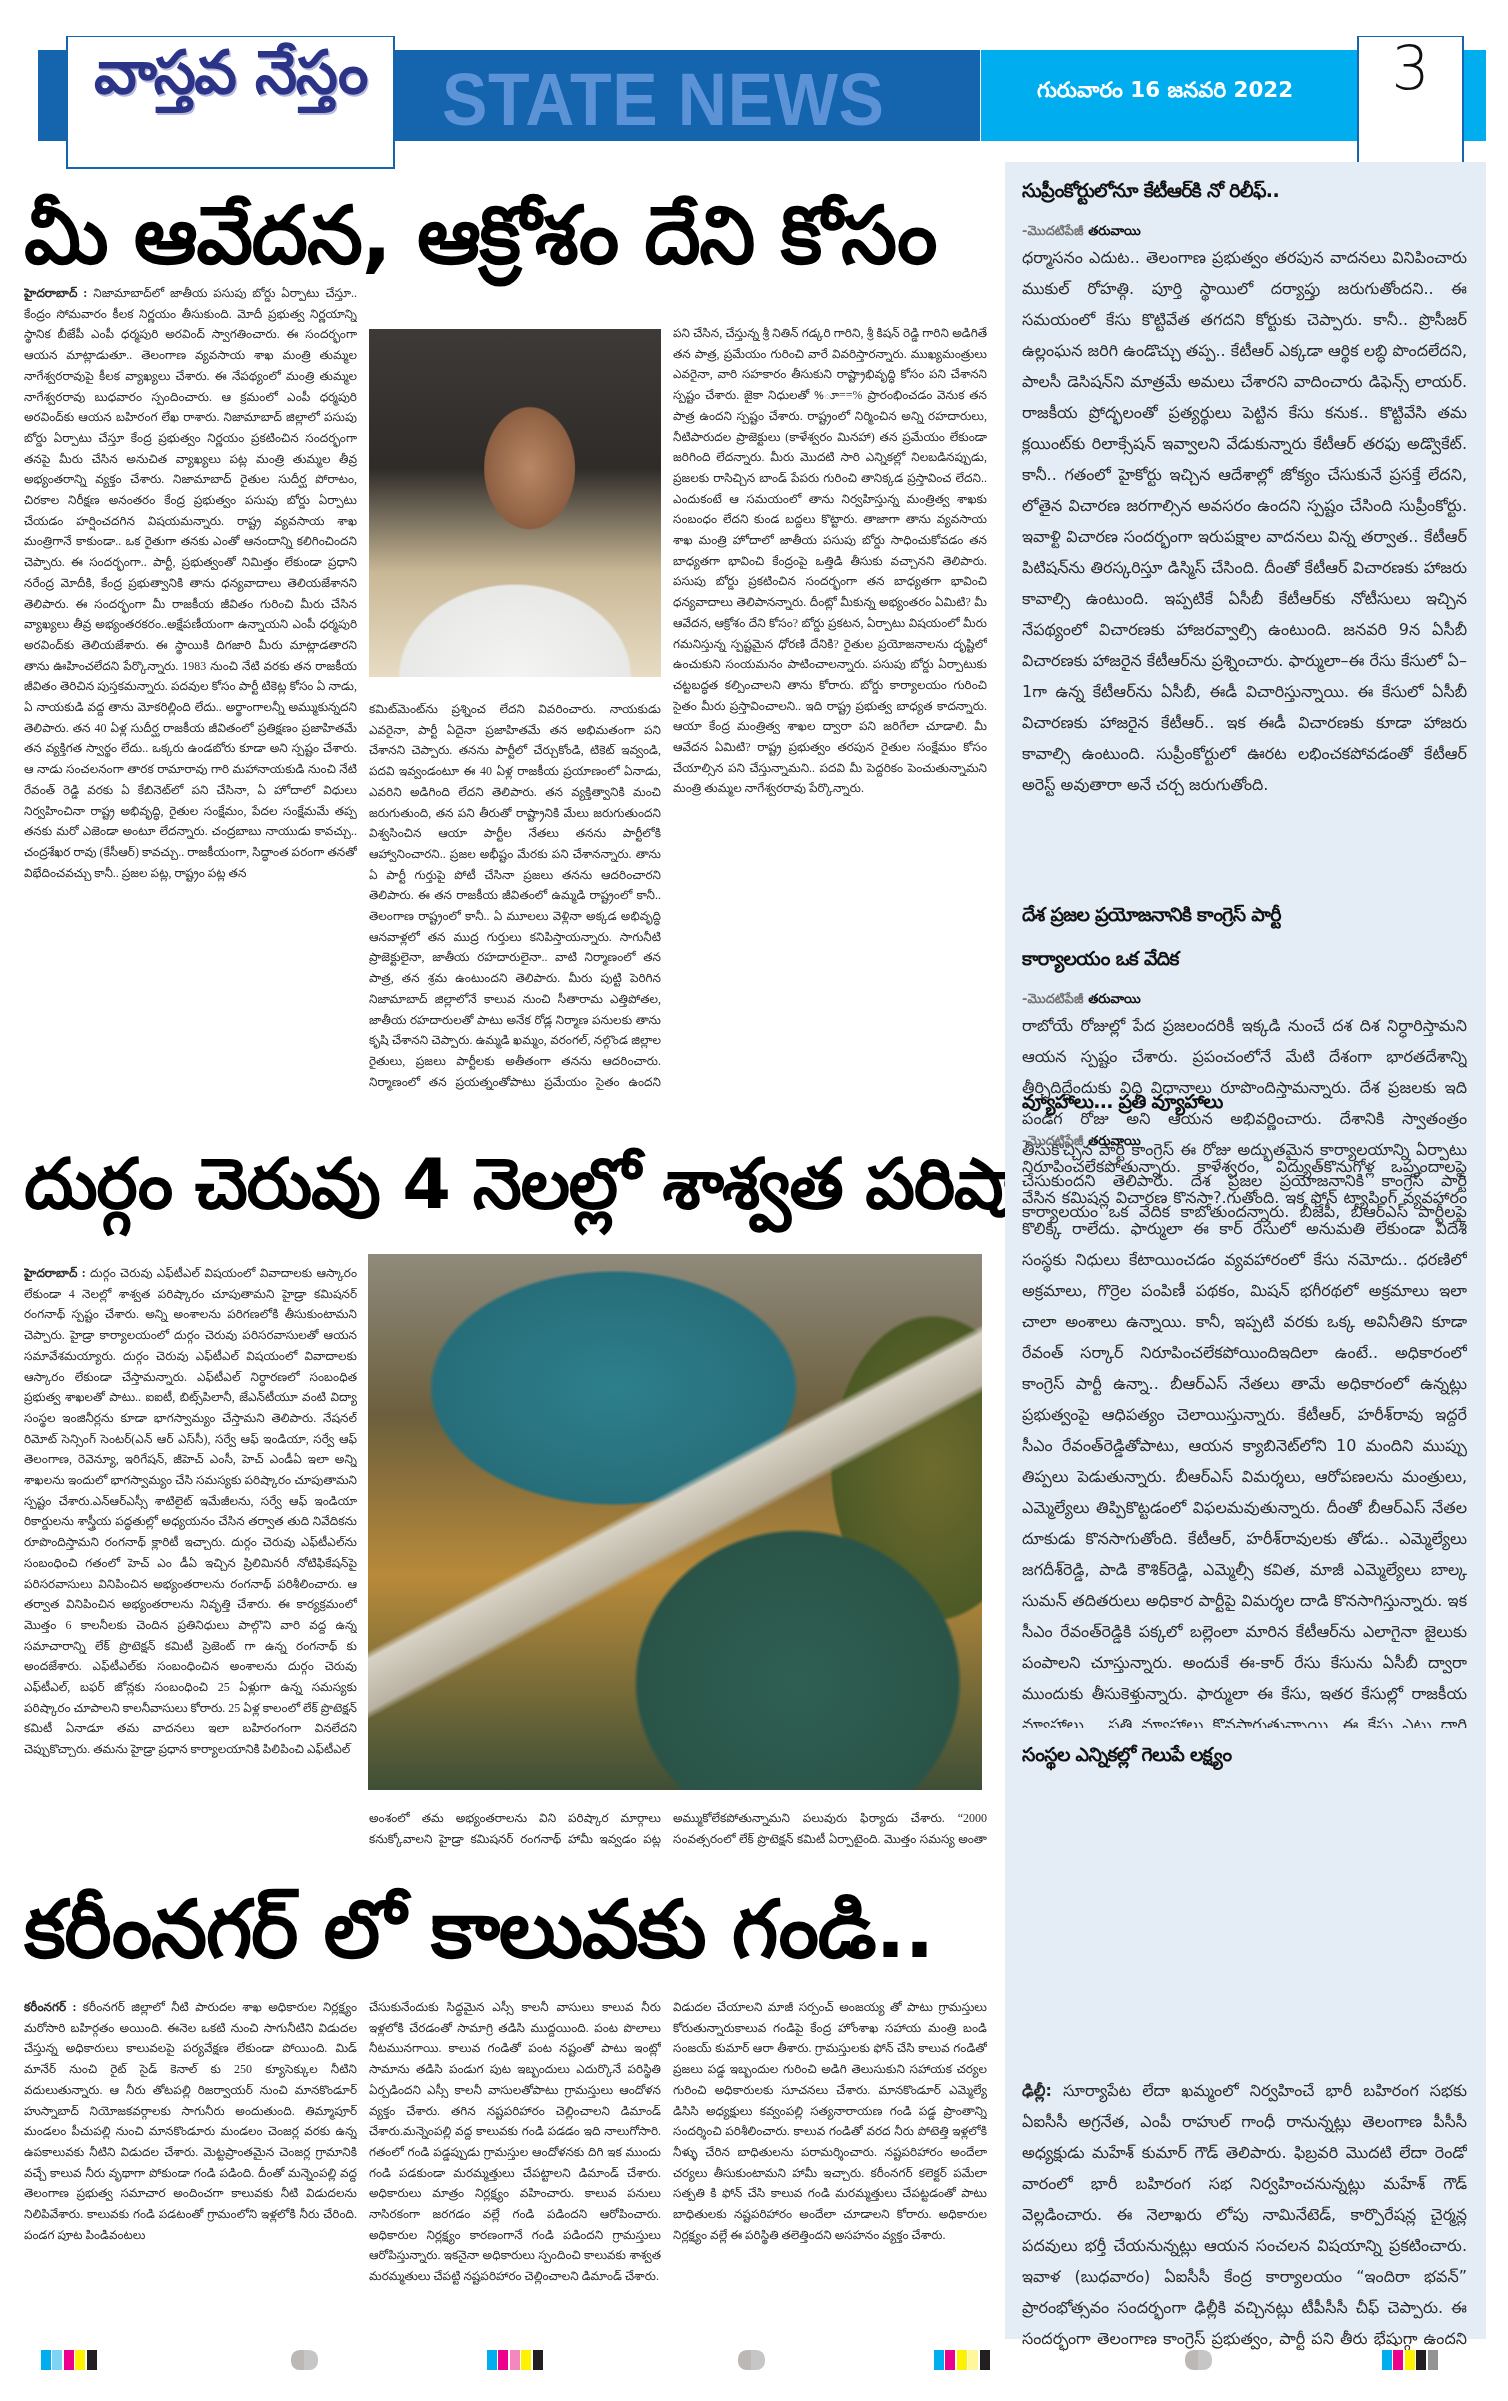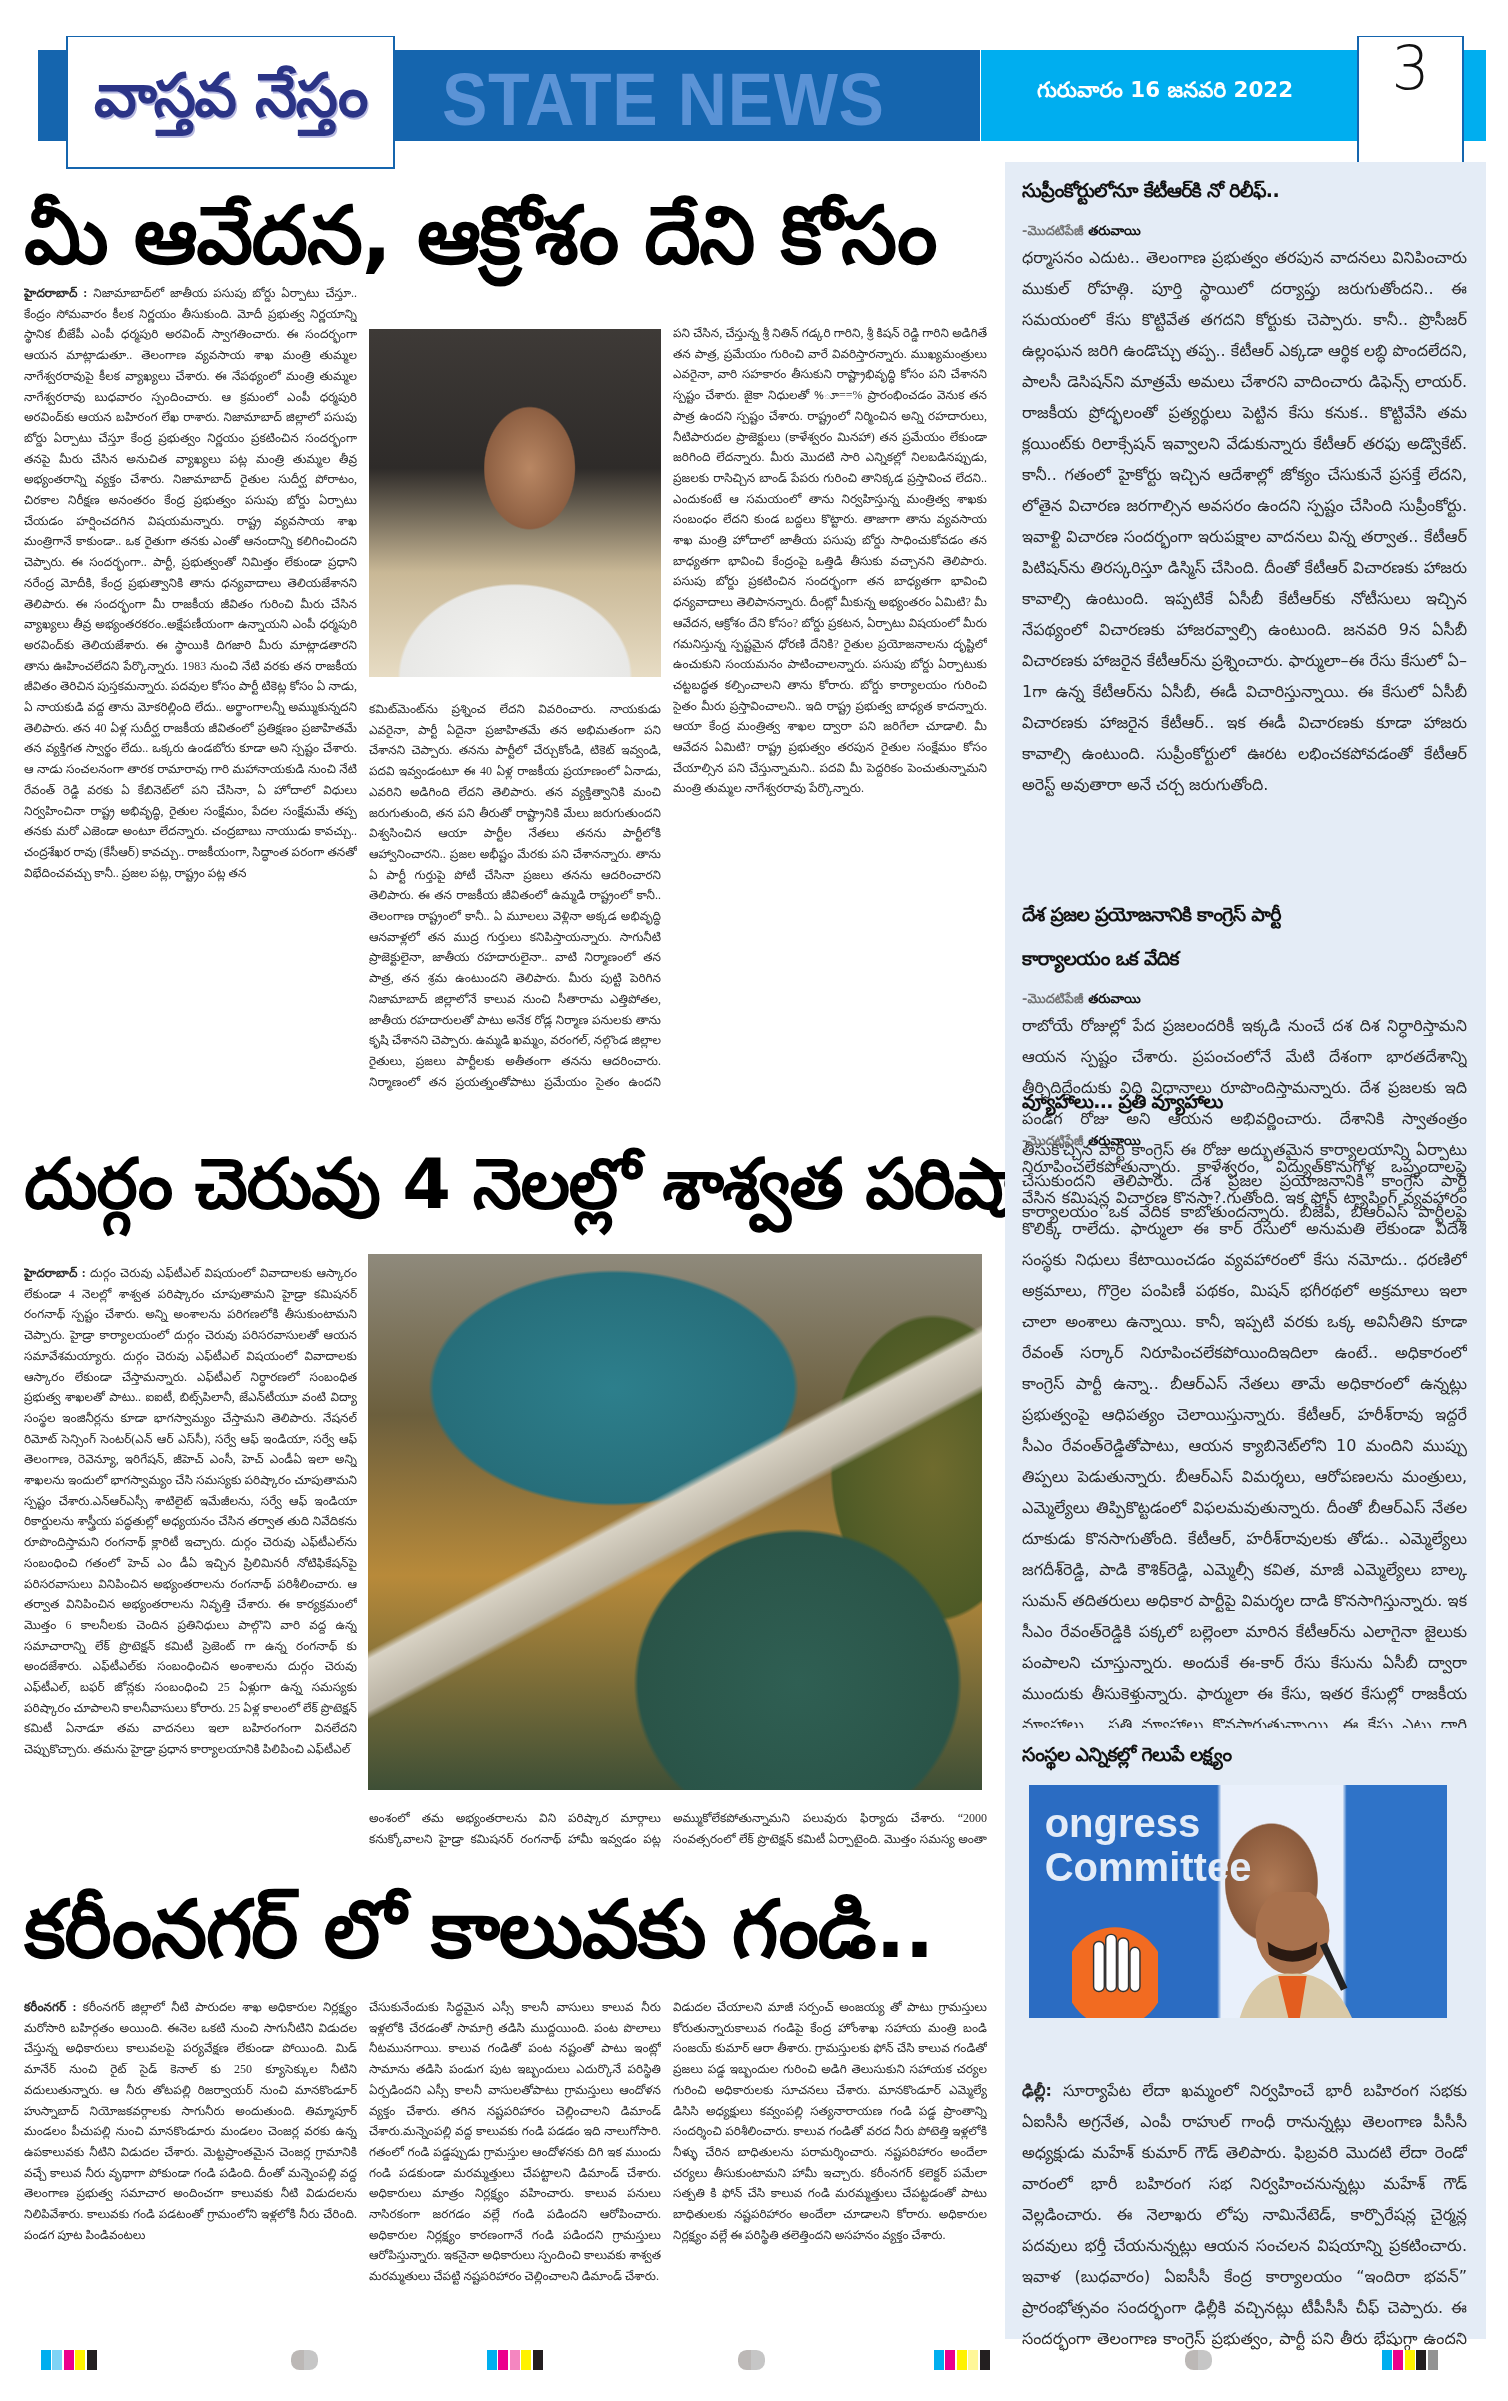--- a/index.html
+++ b/index.html
@@ -2,21 +2,21 @@
 <html style="font-size:11.4px"><head>
 <meta charset="utf-8">
 <style>
   * { box-sizing: border-box; margin: 0; padding: 0; }
   body { width: 1509px; height: 2401px; background: #ffffff; position: relative; overflow: hidden; font-family: "DejaVu Sans", sans-serif; color: #231f20; }
   .abs { position: absolute; }
 
   
   .hdr-bar-dark { left: 38px; top: 50px; width: 942px; height: 91px; background: #1565ae; }
   .hdr-bar-light { left: 981px; top: 50px; width: 505px; height: 91px; background: #00aeef; }
-  .logo-box { left: 66px; top: 36px; width: 329px; height: 133px; background: #fff; border: 2.1px solid #1565ae; border-top-width: 1.4px; display:flex; align-items:center; justify-content:center; }
+  .logo-box { left: 66px; top: 36px; width: 329px; height: 133px; background: #fff; border: 2.1px solid #1565ae; border-top-width: 1.4px; display:flex; justify-content:center; }
   .logo-text { font-family: "DejaVu Sans", sans-serif; font-weight: 900; font-size: 60px; color: #2b3486; letter-spacing: -1.4px; text-shadow: 1.4px 2.1px 0 #b7b9e0; }
   .section-title { left: 442px; top: 57px; font-family: "Liberation Sans", sans-serif; font-weight: 700; font-size: 74px; color: #5b93d6; letter-spacing: 0.7px; transform: scaleX(0.92); transform-origin: left; }
   .date-text { left: 1037px; top: 77px; font-size: 21.4px; font-weight: 700; color: #fff; }
   .page-box { left: 1357px; top: 36px; width: 107px; height: 135px; background: #fff; border: 2.1px solid #1565ae; border-top-width: 1.4px; }
   .page-num { position:absolute; left: 0; right: 0; top: -4.3px; text-align: center; font-family: "DejaVu Sans", sans-serif; font-weight: 300; font-size: 60px; color: #111; }
 
   
   .headline { font-family: "DejaVu Sans", sans-serif; font-weight: 900; color: #000; white-space: nowrap; line-height: 1; letter-spacing: -1.4px; margin-top: 16px; }
   .h1 { left: 24px; top: 180px; font-size: 80px; }
   .h2 { left: 24px; top: 1133px; font-size: 70px; }
@@ -129,40 +129,20 @@
   </div>
   <div class="sb-body" style="top:848px; height:214px;">రాబోయే రోజుల్లో పేద ప్రజలందరికీ ఇక్కడి నుంచే దశ దిశ నిర్ధారిస్తామని ఆయన స్పష్టం చేశారు. ప్రపంచంలోనే మేటి దేశంగా భారతదేశాన్ని తీర్చిదిద్దేందుకు విధి విధానాలు రూపొందిస్తామన్నారు. దేశ ప్రజలకు ఇది పండగ రోజు అని ఆయన అభివర్ణించారు. దేశానికి స్వాతంత్రం తీసుకొచ్చిన పార్టీ కాంగ్రెస్ ఈ రోజు అద్భుతమైన కార్యాలయాన్ని ఏర్పాటు చేసుకుందని తెలిపారు. దేశ ప్రజల ప్రయోజనానికి కాంగ్రెస్ పార్టీ కార్యాలయం ఒక వేదిక కాబోతుందన్నారు. బీజేపీ, బీఆర్ఎస్ పార్టీలపై సీఎం రేవంత్ రెడ్డి విమర్శలు గుప్పించారు. అలాగే రాష్ట్రానికి సంబంధించిన పలు అంశాలపై చర్చించేందుకు పలువురు కేంద్ర మంత్రులను అపాయింట్మెంట్ కోరామన్నారు. అపాయింట్మెంట్ వచ్చిన వెంటనే వారిని కలిసి.. తెలంగాణకు సంబంధించిన పలు అంశాలపై చర్చిస్తామన్నారు.</div>
 
   <div class="sb-head" style="top:928px;">వ్యూహాలు... ప్రతి వ్యూహాలు</div>
   <div class="sb-byline" style="top:971px;">
     <span class="red">-మొదటిపేజీ</span><span> తరువాయి</span>
   </div>
   <div class="sb-body" style="top:989px; height:577px;">నిరూపించలేకపోతున్నారు. కాళేశ్వరం, విద్యుత్‌కొనుగోళ్ల ఒప్పందాలపై వేసిన కమిషన్ల విచారణ కొనసా?.గుతోంది. ఇక ఫోన్ ట్యాపింగ్ వ్యవహారం కొలిక్కి రాలేదు. ఫార్ములా ఈ కార్ రేసులో అనుమతి లేకుండా విదేశీ సంస్థకు నిధులు కేటాయించడం వ్యవహారంలో కేసు నమోదు.. ధరణిలో అక్రమాలు, గొర్రెల పంపిణీ పథకం, మిషన్ భగీరథలో అక్రమాలు ఇలా చాలా అంశాలు ఉన్నాయి. కానీ, ఇప్పటి వరకు ఒక్క అవినీతిని కూడా రేవంత్ సర్కార్ నిరూపించలేకపోయిందిఇదిలా ఉంటే.. అధికారంలో కాంగ్రెస్ పార్టీ ఉన్నా.. బీఆర్ఎస్ నేతలు తామే అధికారంలో ఉన్నట్లు ప్రభుత్వంపై ఆధిపత్యం చెలాయిస్తున్నారు. కేటీఆర్, హరీశ్‌రావు ఇద్దరే సీఎం రేవంత్‌రెడ్డితోపాటు, ఆయన క్యాబినెట్‌లోని 10 మందిని ముప్పు తిప్పలు పెడుతున్నారు. బీఆర్ఎస్ విమర్శలు, ఆరోపణలను మంత్రులు, ఎమ్మెల్యేలు తిప్పికొట్టడంలో విఫలమవుతున్నారు. దీంతో బీఆర్ఎస్ నేతల దూకుడు కొనసాగుతోంది. కేటీఆర్, హరీశ్‌రావులకు తోడు.. ఎమ్మెల్యేలు జగదీశ్‌రెడ్డి, పాడి కౌశిక్‌రెడ్డి, ఎమ్మెల్సీ కవిత, మాజీ ఎమ్మెల్యేలు బాల్క సుమన్ తదితరులు అధికార పార్టీపై విమర్శల దాడి కొనసాగిస్తున్నారు. ఇక సీఎం రేవంత్‌రెడ్డికి పక్కలో బల్లెంలా మారిన కేటీఆర్‌ను ఎలాగైనా జైలుకు పంపాలని చూస్తున్నారు. అందుకే ఈ-కార్ రేసు కేసును ఏసీబీ ద్వారా ముందుకు తీసుకెళ్తున్నారు. ఫార్ములా ఈ కేసు, ఇతర కేసుల్లో రాజకీయ వ్యూహాలు... ప్రతి వ్యూహాలు కొనసాగుతున్నాయి. ఈ కేసు ఎటు దారి తీస్తుందో వేచి చూడాలి. ఈ అంశాలన్నీ అధికార పార్టీకి నష్టం కలిగించేలా ఉన్నాయి. పోలీసుల అధికార పార్టీకి సహకరించడం లేదా అన్న అనుమానాలు వ్యక్తమవుతున్నాయి.</div>
 
   <div class="sb-head" style="top:1581px;">సంస్థల ఎన్నికల్లో గెలుపే లక్ష్యం</div>
-  <div class="abs photo photo-congress" style="position:absolute; left:24px; top:1623px;">
-    <div class="photo-caption-word">
-      <span>ongress</span>
-      <span>Committee</span>
-    </div>
-    <svg class="fig-icon" style="left:43px; top:128px;" width="86" height="107" viewBox="0 0 120 150">
-      <circle cx="60" cy="90" r="70" fill="#f26b21"></circle>
-      <rect x="30" y="40" width="15" height="70" rx="7" fill="#fff" stroke="#333" stroke-width="2"></rect>
-      <rect x="47" y="30" width="15" height="80" rx="7" fill="#fff" stroke="#333" stroke-width="2"></rect>
-      <rect x="64" y="35" width="15" height="75" rx="7" fill="#fff" stroke="#333" stroke-width="2"></rect>
-      <rect x="81" y="48" width="14" height="62" rx="7" fill="#fff" stroke="#333" stroke-width="2"></rect>
-    </svg>
-    <svg class="fig-icon" style="left:210px; top:107px;" width="114" height="128" viewBox="0 0 160 180">
-      <ellipse cx="75" cy="55" rx="52" ry="62" fill="#a8714d"></ellipse>
-      <path d="M40 70 Q75 95 110 70 L108 88 Q75 108 42 88 Z" fill="#2a1a12"></path>
-      <path d="M0 180 Q20 110 75 115 Q130 110 160 180 Z" fill="#d9c9a7"></path>
-      <path d="M55 118 L70 180 L85 180 L95 118 Z" fill="#e35d1f"></path>
-      <rect x="128" y="70" width="10" height="70" fill="#222" transform="rotate(-25 133 105)"></rect>
-    </svg>
-  </div>
   <div class="sb-body" style="top:1873px; height:285px;margin-top:40px;">
     <b>ఢిల్లీ:</b>
     <span>సూర్యాపేట లేదా ఖమ్మంలో నిర్వహించే భారీ బహిరంగ సభకు ఏఐసీసీ అగ్రనేత, ఎంపీ రాహుల్ గాంధీ రానున్నట్లు తెలంగాణ పీసీసీ అధ్యక్షుడు మహేశ్ కుమార్ గౌడ్ తెలిపారు. ఫిబ్రవరి మొదటి లేదా రెండో వారంలో భారీ బహిరంగ సభ నిర్వహించనున్నట్లు మహేశ్ గౌడ్ వెల్లడించారు. ఈ నెలాఖరు లోపు నామినేటెడ్, కార్పొరేషన్ల చైర్మన్ల పదవులు భర్తీ చేయనున్నట్లు ఆయన సంచలన విషయాన్ని ప్రకటించారు. ఇవాళ (బుధవారం) ఏఐసీసీ కేంద్ర కార్యాలయం “ఇందిరా భవన్” ప్రారంభోత్సవం సందర్భంగా ఢిల్లీకి వచ్చినట్లు టీపీసీసీ చీఫ్ చెప్పారు. ఈ సందర్భంగా తెలంగాణ కాంగ్రెస్ ప్రభుత్వం, పార్టీ పని తీరు భేషుగ్గా ఉందని పార్టీ ప్రధాన కార్యదర్శి కేసీ వేణుగోపాల్ ప్రశంసించారని మహేశ్ కుమార్ చెప్పారు. జీహెచ్‌ఎంసీ, స్థానిక సంస్థల ఎన్నికల్లో గెలుపే లక్ష్యంగా పనిచేయాలని కేసీ వేణుగోపాల్ దిశానిర్దేశం చేసినట్లు పేర్కొన్నారు. తెలంగాణ క్యాబినెట్ విస్తరణ అంశంపై సీఎం రేవంత్ రెడ్డి, అధిష్ఠానం పెద్దలు నిర్ణయం తీసుకుంటారని మహేశ్ గౌడ్ చెప్పుకొచ్చారు. పీసీసీ కార్యవర్గ కూర్పుపై ఇవాల్టి సమావేశంలో చర్చ జరిగిందని వెల్లడించారు. కష్టపడి పనిచేస్తూ ప్రజల్లో ఉన్న వారికే పార్టీ పదవులు వరిస్తాయని టీపీసీసీ చీఫ్ మహేశ్ కుమార్ గౌడ్ చెప్పారు.</span>
   </div>
 </div>
 
 <div class="abs bars" style="left:41px;">
   <i style="background:#00AEEF"></i>
     <i style="background:#7FD3F5"></i>
     <i style="background:#EC008C"></i>

